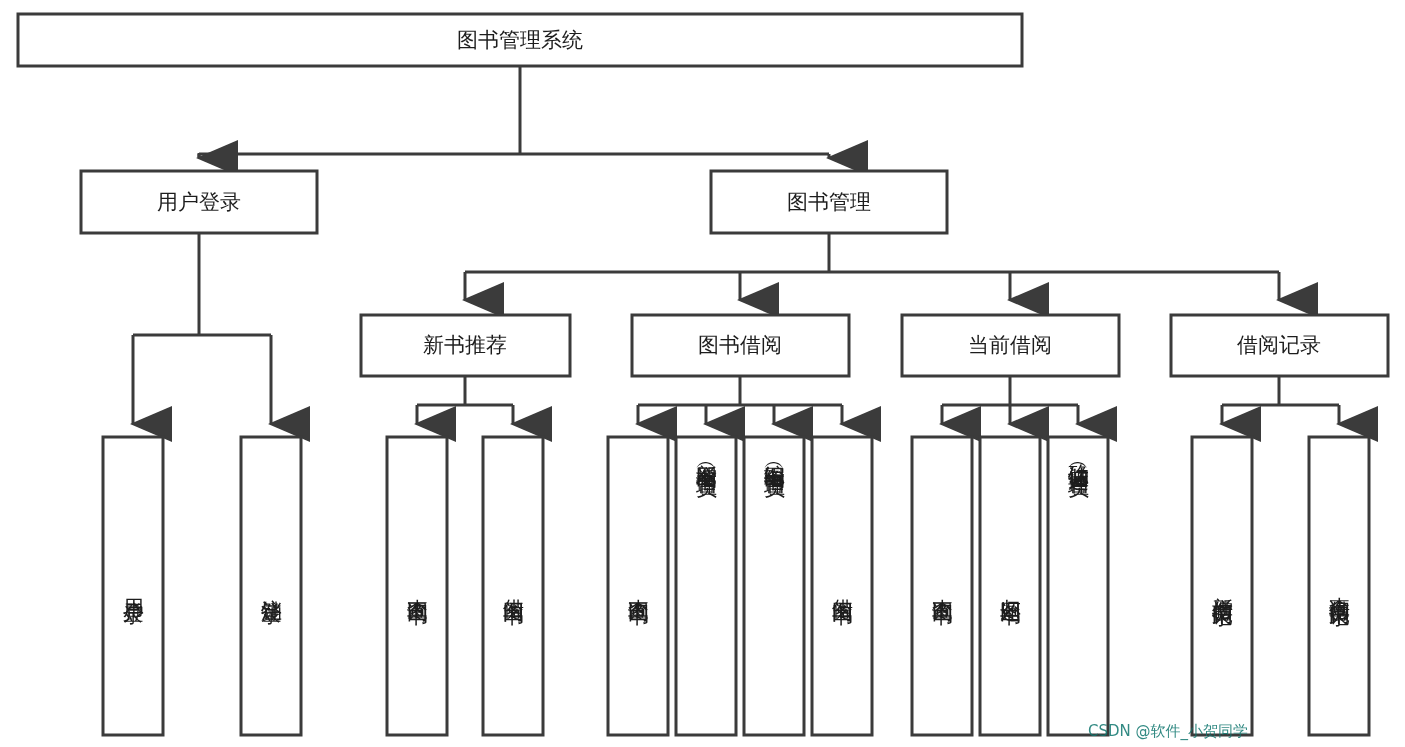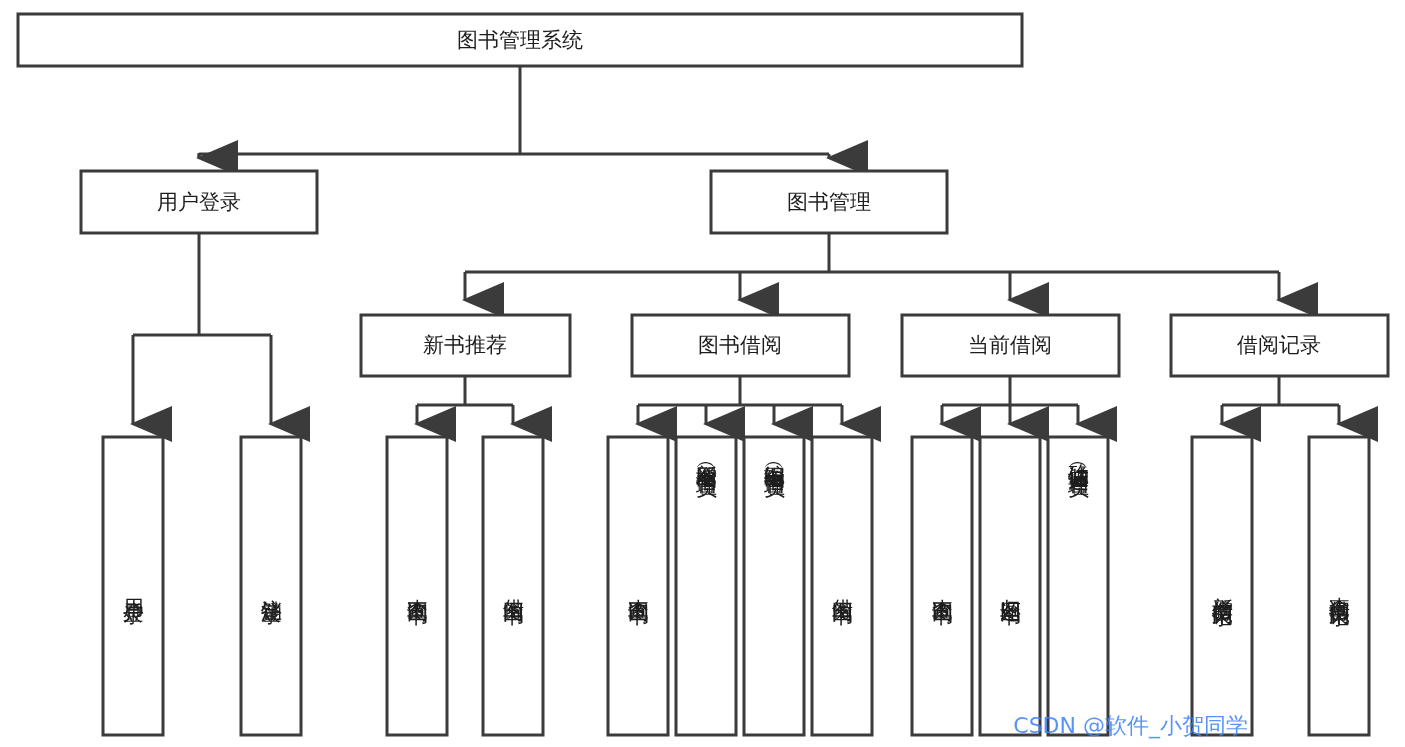--- a/index.html
+++ b/index.html
@@ -29,22 +29,22 @@
     display:flex;
     align-items:center;
     justify-content:center;
     white-space:nowrap;
     pointer-events:none;
   }
   #watermark{
     position:absolute;
     right:8px;bottom:6px;
     font-family:"DejaVu Sans","Liberation Sans",sans-serif;
-    font-size:22px;
-    color:#3b82f6;
+    font-size:15px;
+    color:#0f766e;
     white-space:nowrap;
     opacity:.85;
   }
 </style>
 </head>
 <body>
 
 <div id="diagram-root">
 
   <svg id="tree" viewBox="0 0 1405 747">

